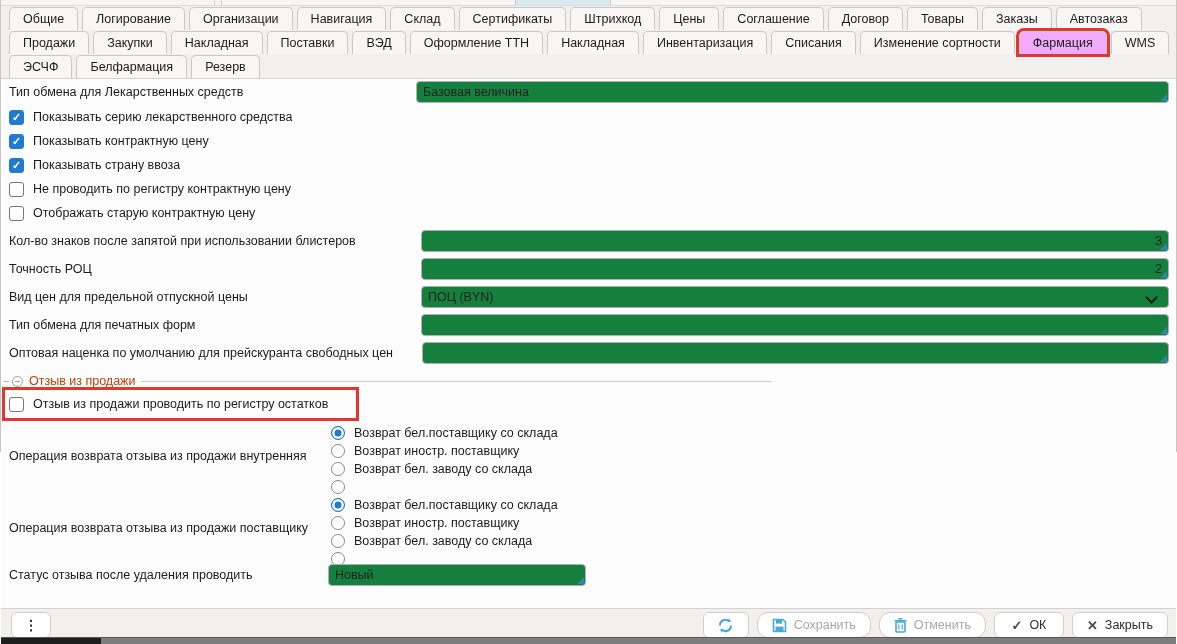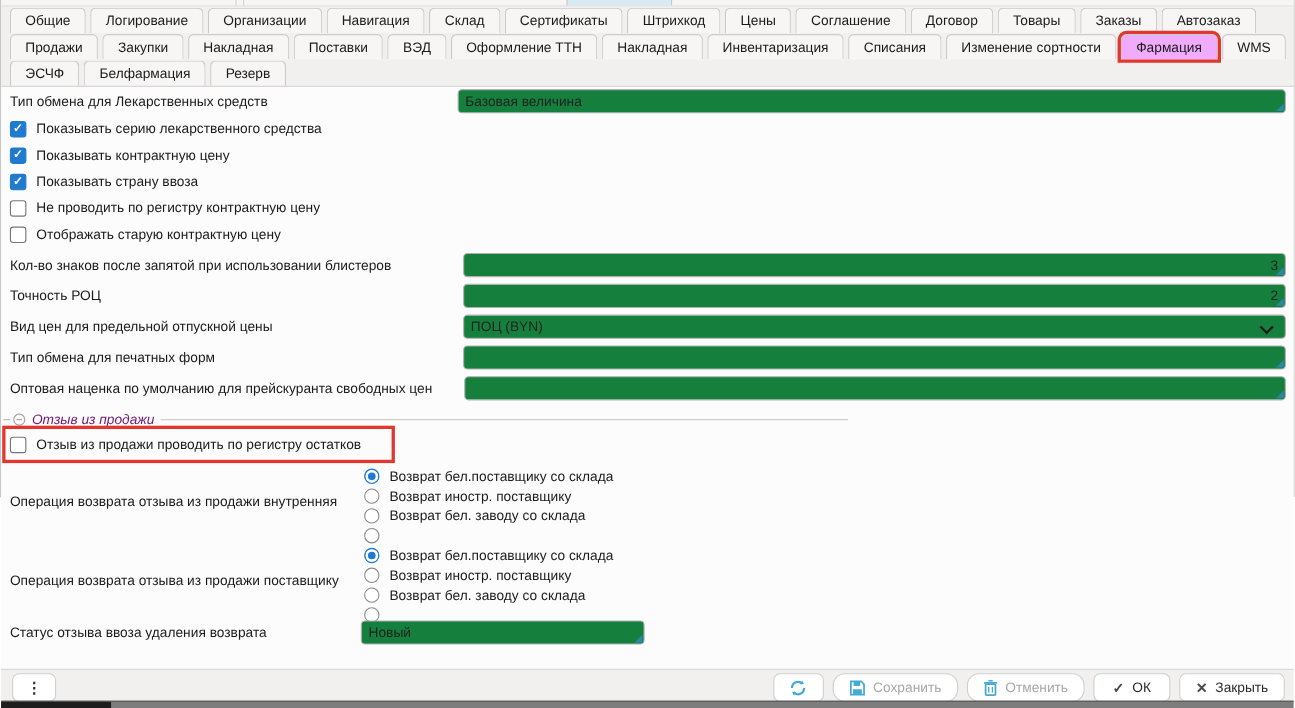--- a/index.html
+++ b/index.html
@@ -36,21 +36,21 @@
        border:1px solid #767676;display:flex;align-items:center;justify-content:center;flex:0 0 auto;}
   .cb.checked{background:#1f7ad0;border-color:#1f7ad0;}
   .cb .tick{color:#fff;font-size:11px;font-weight:bold;line-height:1;}
   .cb-label{font-size:12.5px;color:#1c1c1c;white-space:nowrap;}
   
   .group-header{position:absolute;left:2px;top:372px;width:768px;display:flex;align-items:center;height:14px;}
   .gh-dash{width:6px;height:1px;background:#b9b9b9;margin-right:3px;}
   .gh-circle{width:11px;height:11px;border:1px solid #a3a3a3;border-radius:50%;box-sizing:border-box;
        display:flex;align-items:center;justify-content:center;margin-right:6px;}
   .gh-minus{width:5px;height:1px;background:#a3a3a3;}
-  .gh-title{font-size:12.5px;color:#701a75;white-space:nowrap;margin-right:6px;font-style:italic;}
+  .gh-title{font-size:12.5px;color:#c2410c;white-space:nowrap;margin-right:6px;}
   .gh-line{flex:1;height:1px;background:#c9c9c9;}
   .redbox{position:absolute;left:1px;top:387px;width:357px;height:34px;box-sizing:border-box;
        border:3px solid #e2372e;z-index:2;}
   
   .radio-row{position:absolute;left:330px;display:flex;align-items:flex-start;gap:9px;height:15px;}
   .radio{width:14px;height:14px;border-radius:50%;box-sizing:border-box;background:#fff;
        border:1px solid #8a8a8a;flex:0 0 auto;}
   .radio.sel{border:1px solid #1f7ad0;background:#1f7ad0;box-shadow:inset 0 0 0 2.5px #fff;}
   .radio-label{font-size:12.5px;color:#1c1c1c;white-space:nowrap;}
   
@@ -225,21 +225,21 @@
     </div>
     <div class="radio-row" style="top:455px">
       <span class="radio"></span>
       <span class="radio-label">Возврат бел. заводу со склада</span>
     </div>
     <div class="radio-row" style="top:473px">
       <span class="radio"></span>
       <span class="radio-label"></span>
     </div>
 
-    <div class="lbl" style="top:485px">Статус отзыва ввоза удаления возврата</div>
+    <div class="lbl" style="top:485px">Статус отзыва после удаления проводить</div>
     <div class="field" style="top:485px;left:327px;width:258px">
       <span>Новый</span>
       <i class="corner"></i>
     </div>
   </div>
 
   <div class="footer-divider"></div>
   <div class="footer">
     <div class="btn more-btn">
       <span>⋮</span>

